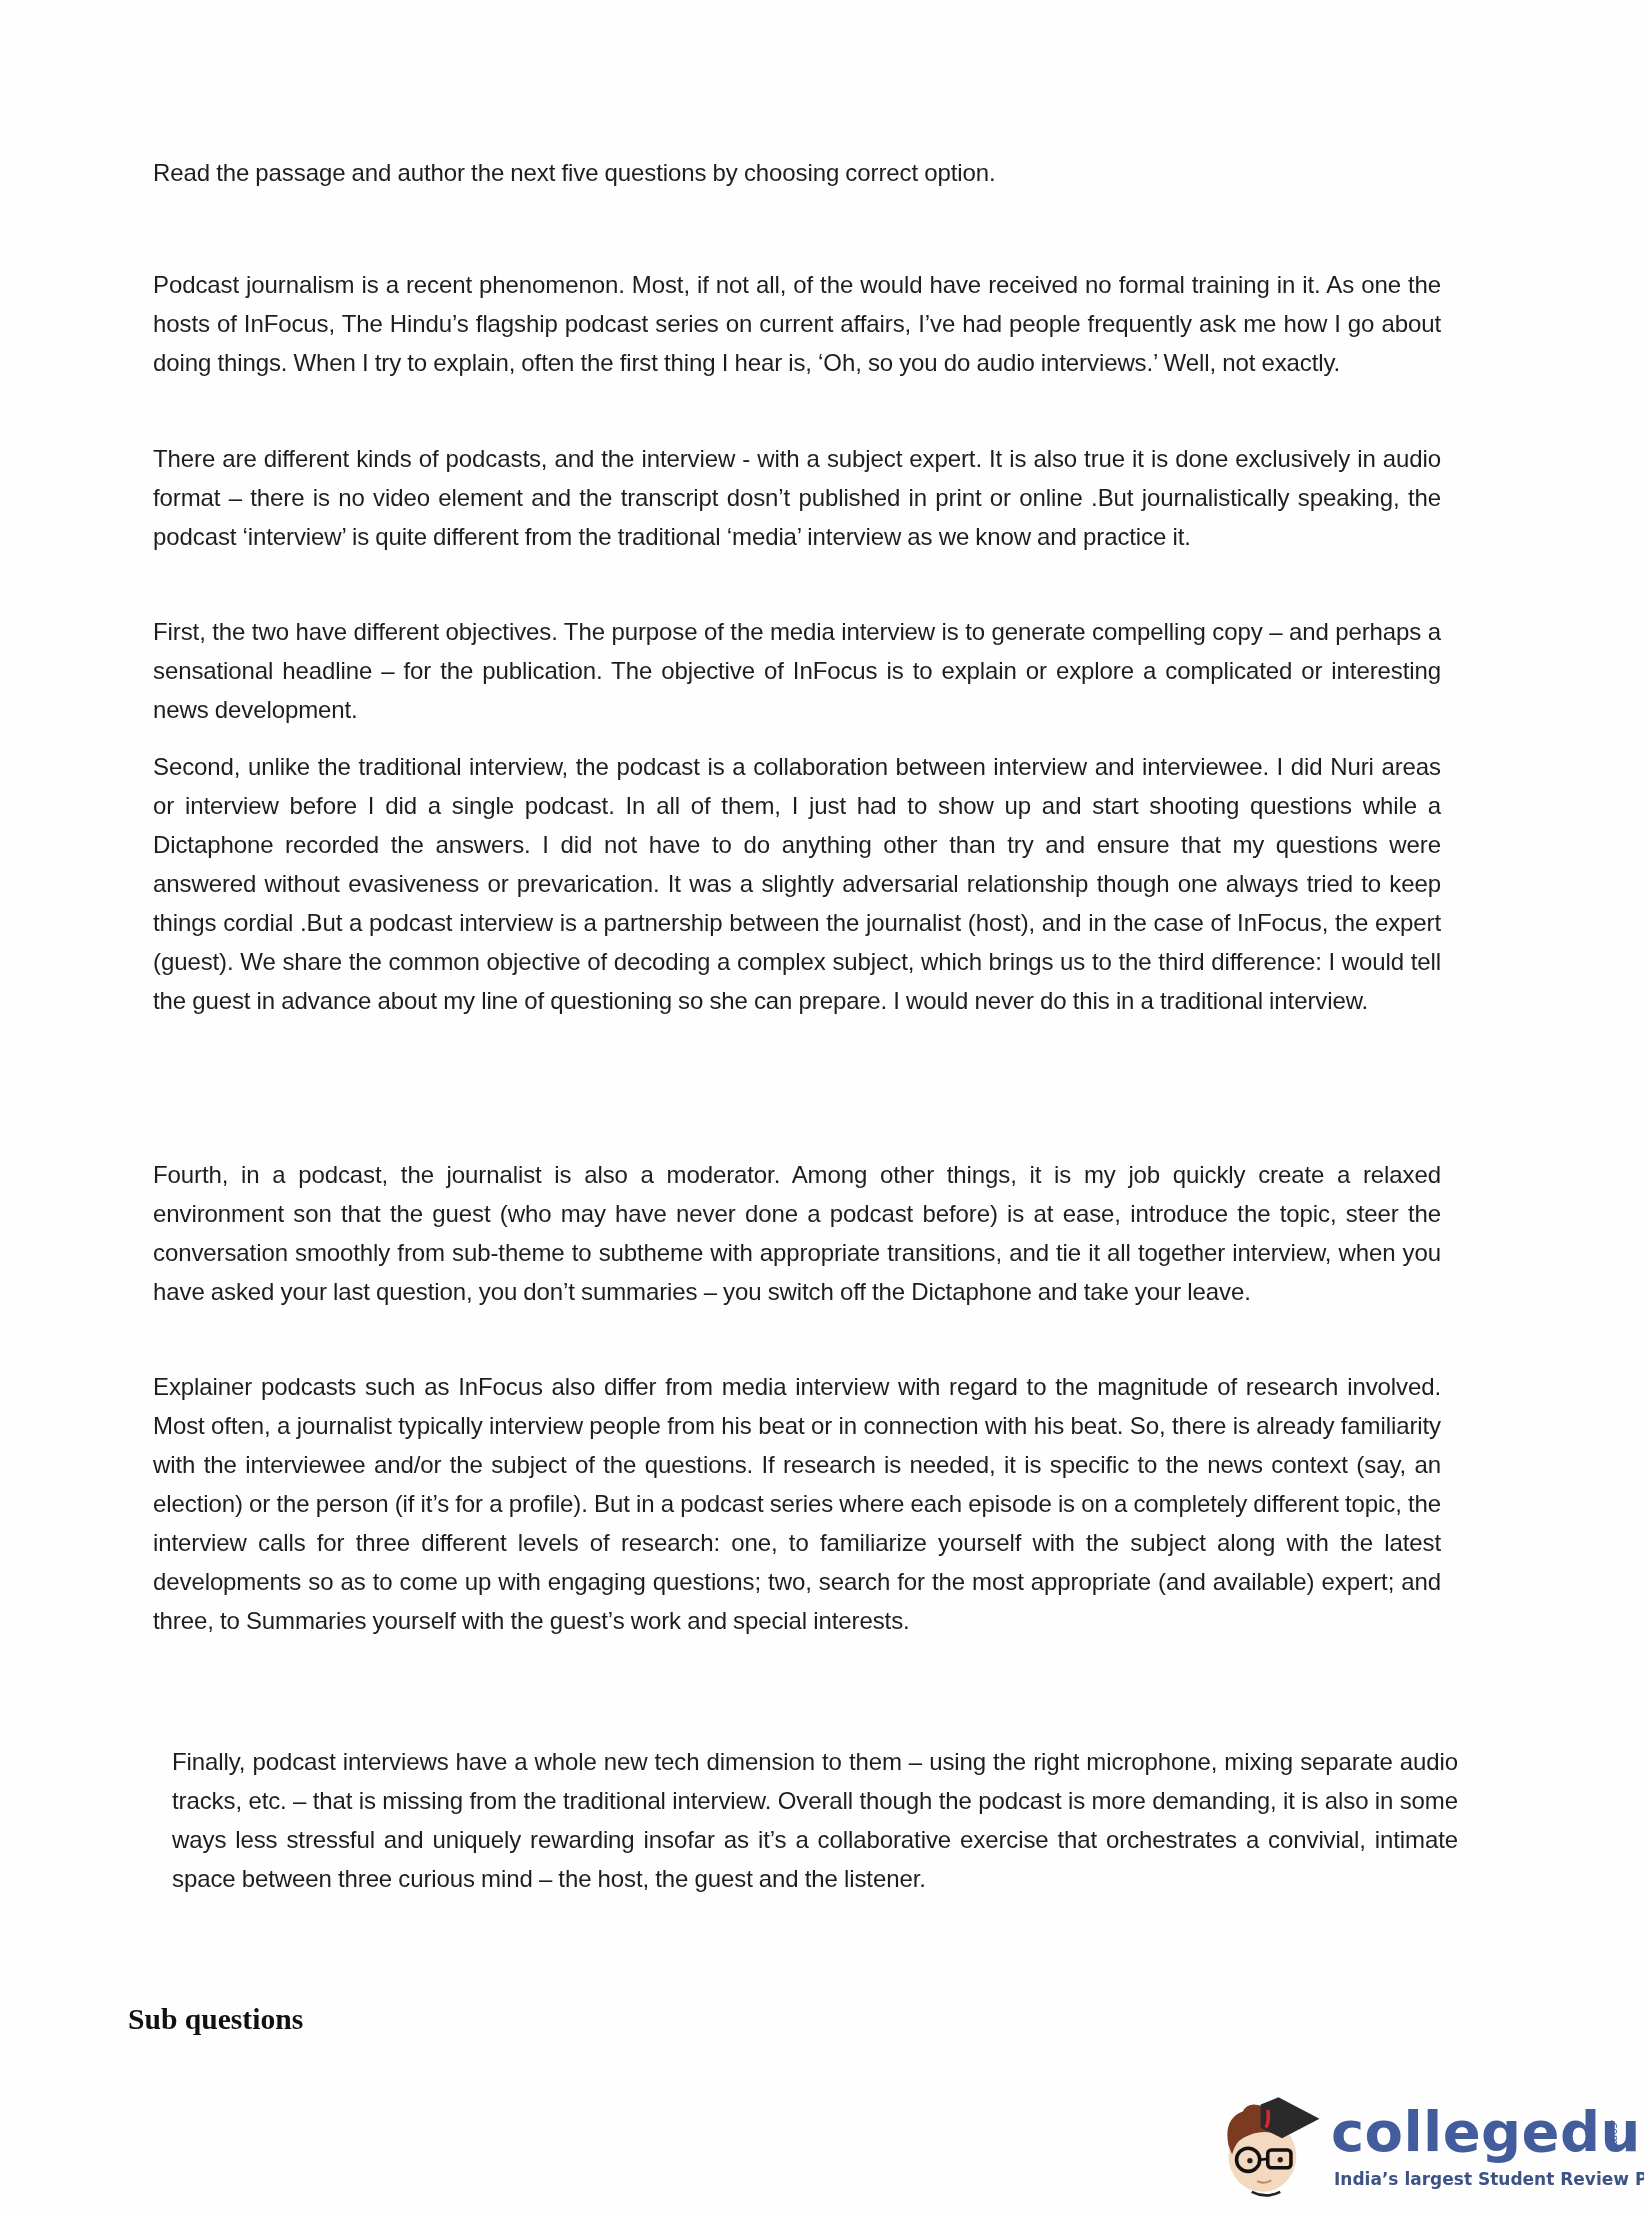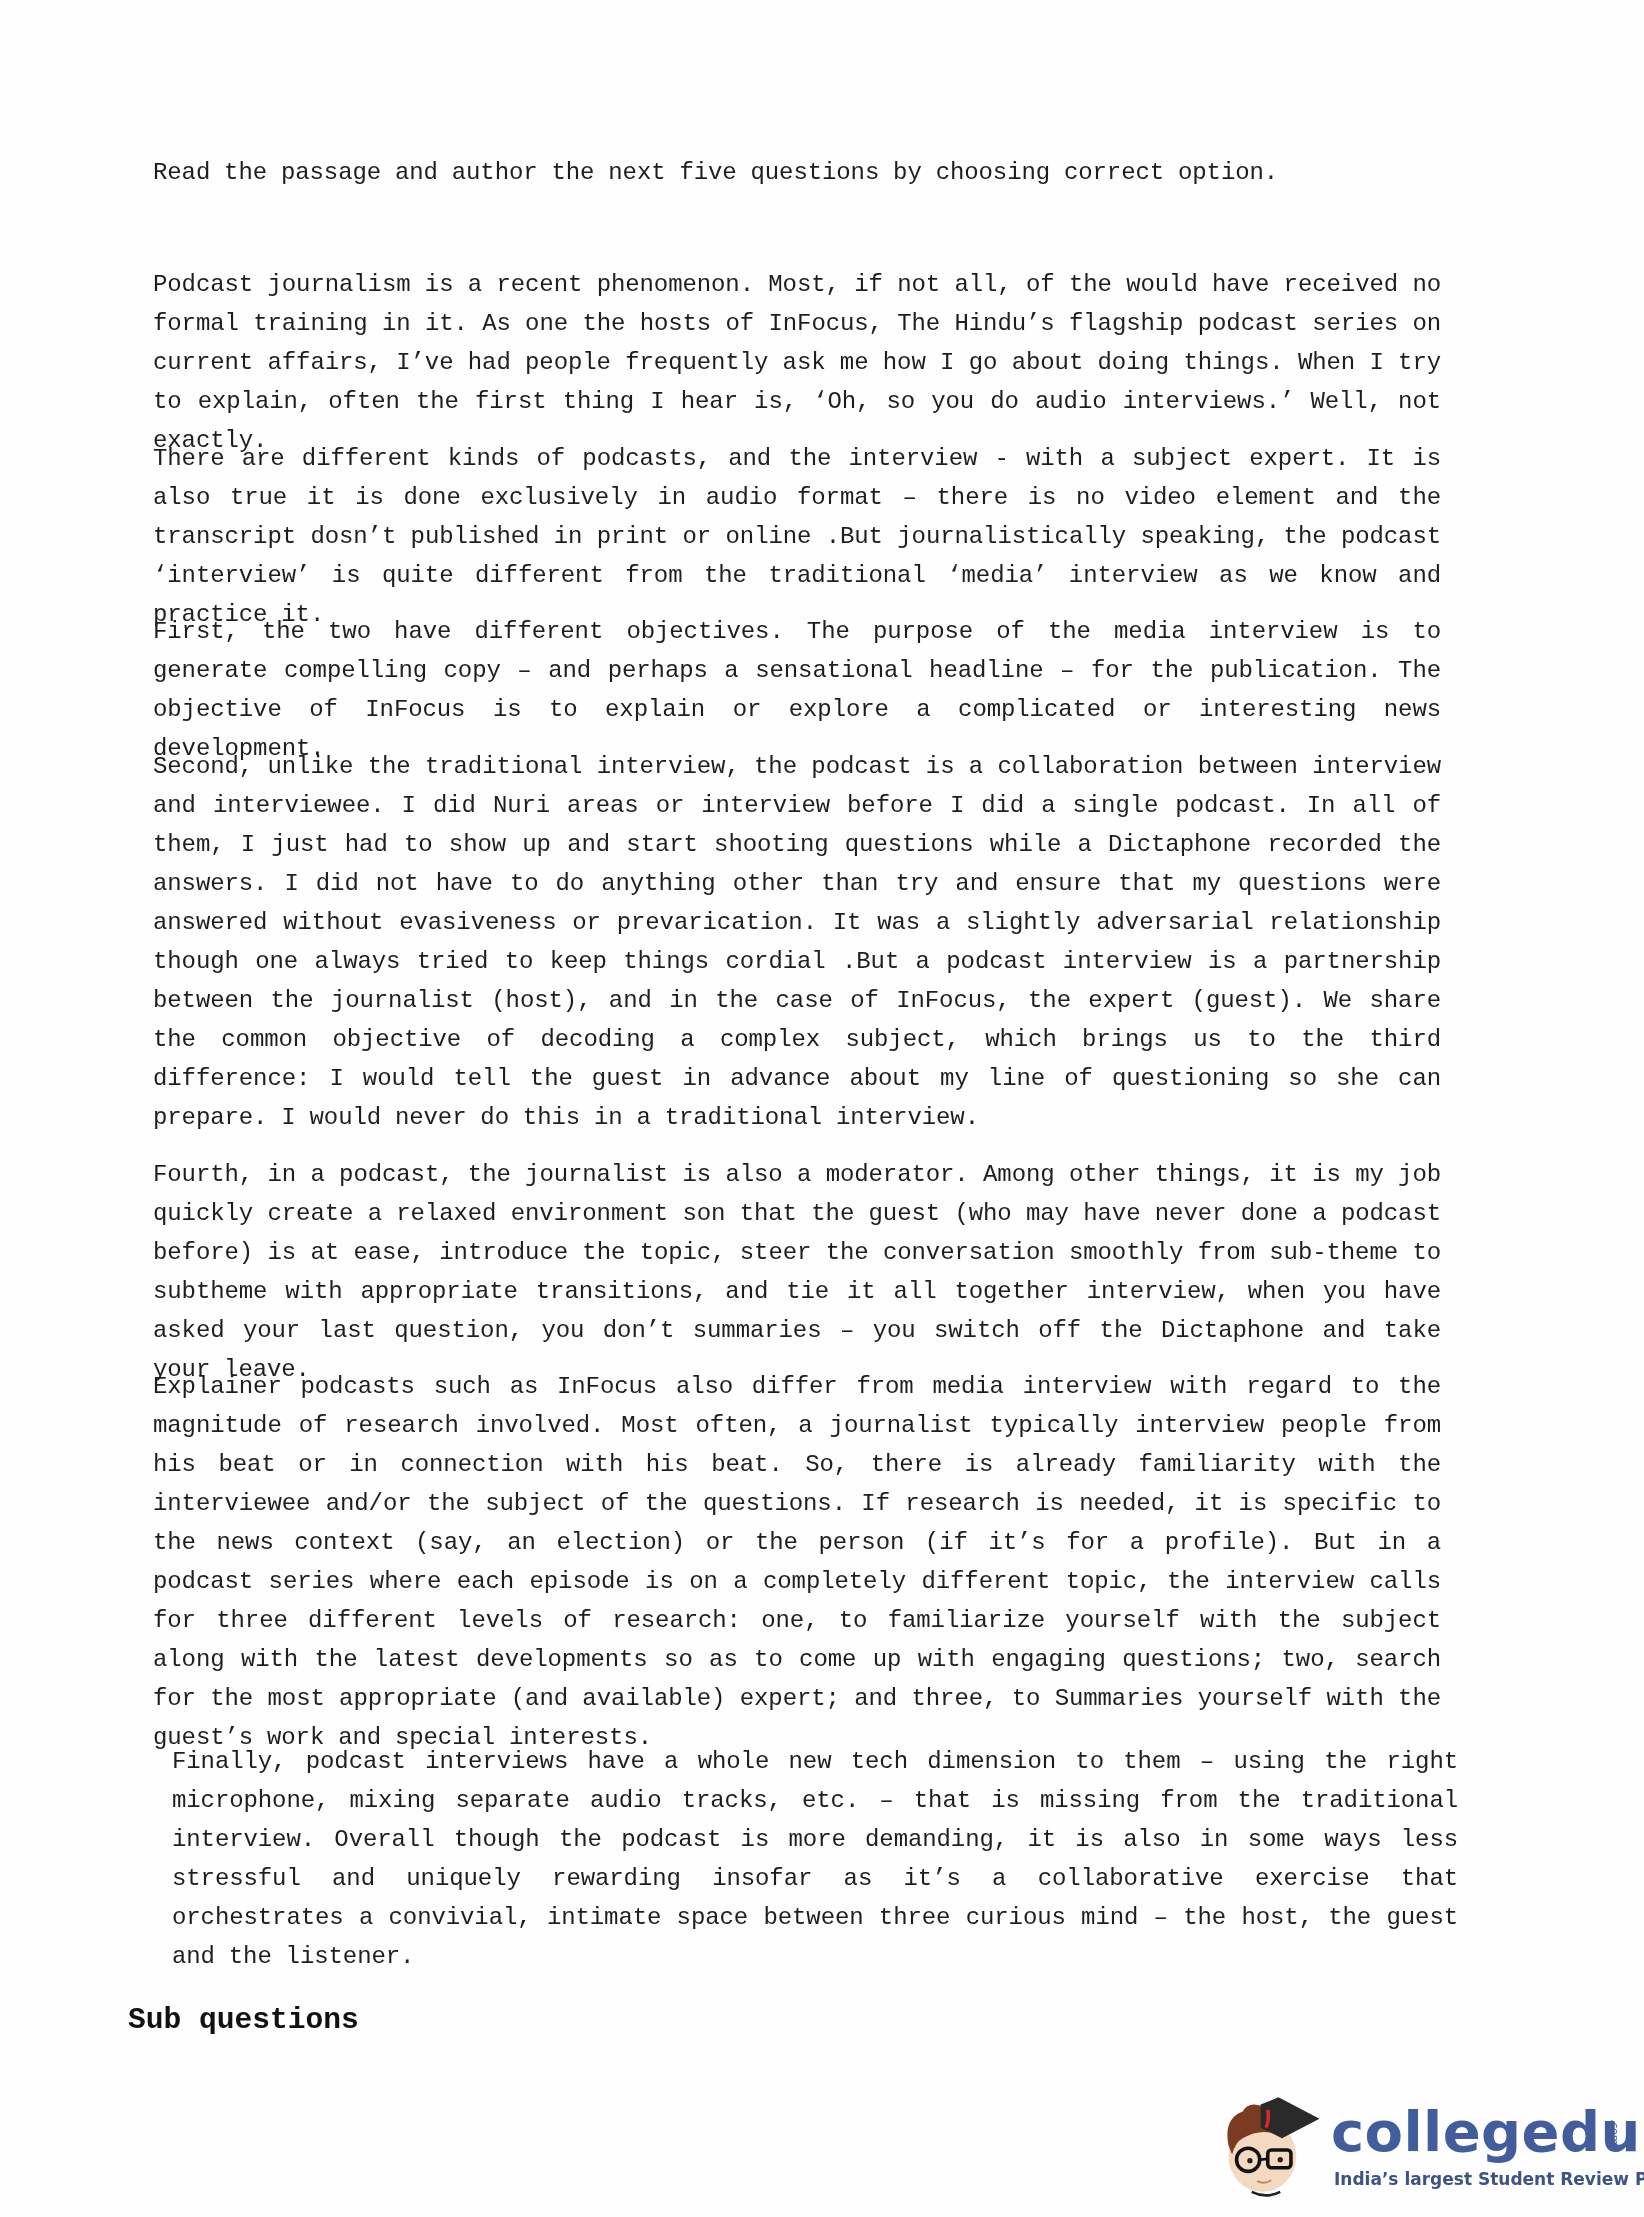--- a/index.html
+++ b/index.html
@@ -2,35 +2,35 @@
 <html style="font-size:14.3px"><head>
 <meta charset="utf-8">
 <style>
   html, body { margin: 0; padding: 0; background: #ffffff; }
   body { width: 1644px; height: 2217px; position: relative; overflow: hidden; }
   .page { position: absolute; left: 0; top: 0; width: 1644px; height: 2217px; background: #fefefe; }
   .para {
     position: absolute;
     left: 153px;
     width: 1288px;
-    font-family: Liberation Mono, monospace;
+    font-family: Liberation Sans, sans-serif;
     font-size: 24px;
     line-height: 39px;
     color: #1e1e1e;
     text-align: justify;
     margin: 0;
     letter-spacing: -0.1px;
     word-spacing: -0.4px;
   }
   .para.left { text-align: left; }
   .para.last { left: 172px; width: 1286px; }
   .subq {
     position: absolute;
     left: 128px; top: 2003px;
-    font-family: Liberation Mono, monospace;
+    font-family: Liberation Serif, serif;
     font-weight: bold;
     font-size: 29.6px;
     color: #111;
     margin: 0;
   }
   .logo { position: absolute; left: 1216px; top: 2092px; width: 421px; height: 107px; }
   .logo svg.face { position: absolute; left: 0; top: 0; }
   .logo .brand {
     position: absolute; left: 115px; top: 7.2px;
     font-family: "DejaVu Sans", sans-serif; font-size: 56px; font-weight: bold;

